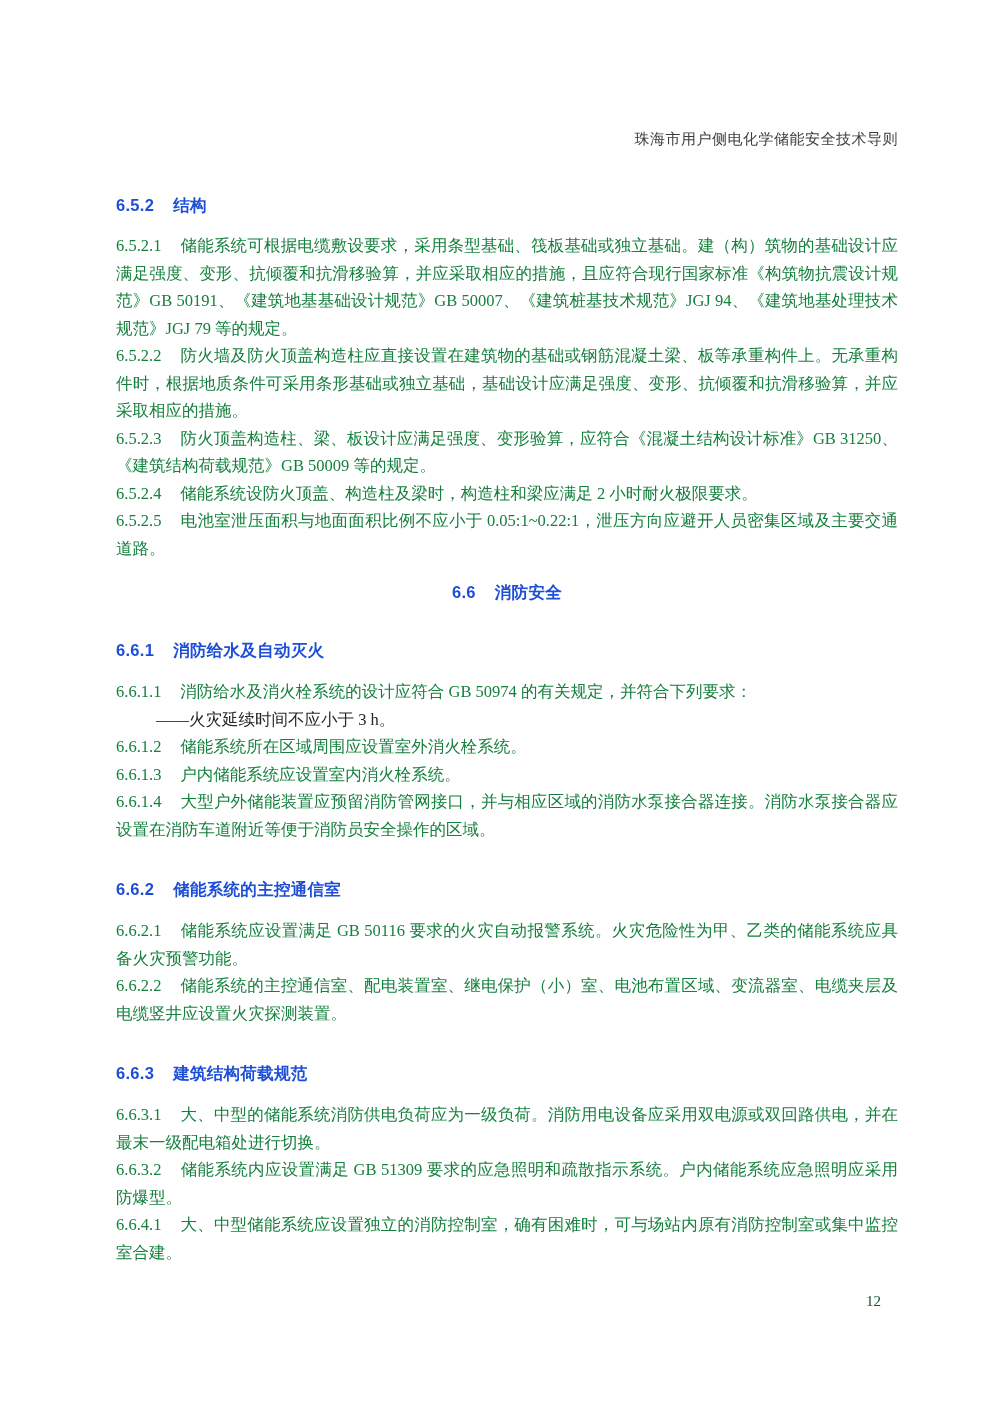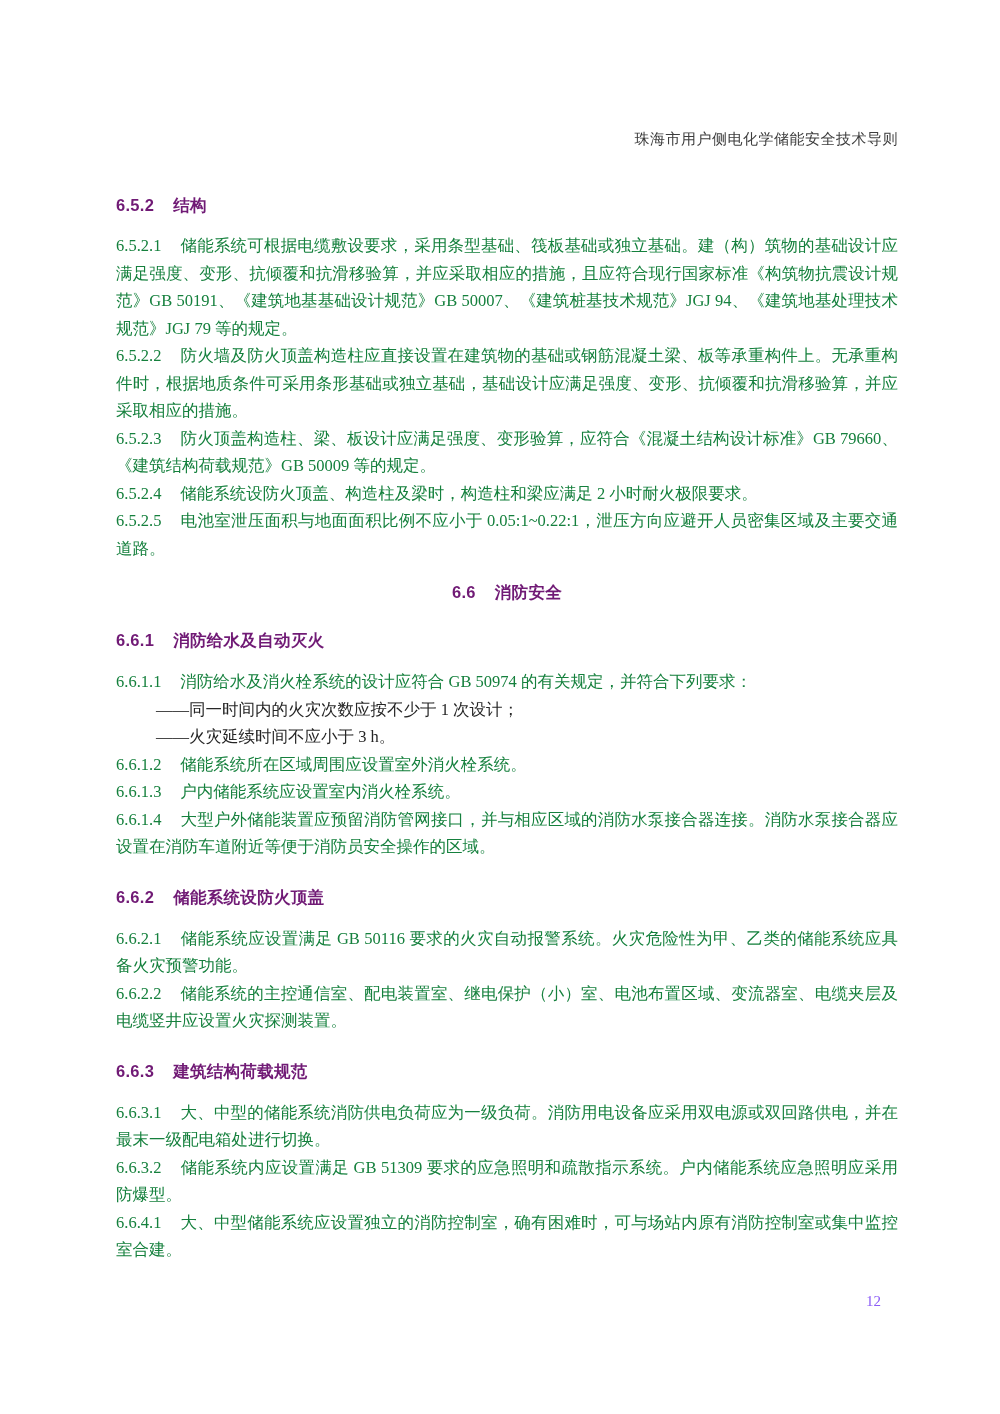--- a/index.html
+++ b/index.html
@@ -22,45 +22,45 @@
     font-family: "Liberation Sans", sans-serif;
     font-size: 15px;
     color: #3d3d3d;
     letter-spacing: 0.5px;
     margin-bottom: 8px;
   }
   .h2, .h3 {
     font-family: "Liberation Sans", sans-serif;
     font-size: 16.5px;
     font-weight: 600;
-    color: #701a75;
+    color: #1d4ed8;
     letter-spacing: 0.3px;
   }
   .h3.first { margin-top: 46px; margin-bottom: 15px; }
   .h2 { margin-top: 20px; margin-bottom: 12px; text-align: center; }
-  .h3 { margin-top: 26px; margin-bottom: 16px; }
+  .h3 { margin-top: 36px; margin-bottom: 16px; }
   .num { margin-right: 1.15em; white-space: nowrap; }
   .para {
     font-size: 16.5px;
     line-height: 27.5px;
     text-align: justify;
     color: #15803d;
   }
   .dash-item {
     font-size: 16.5px;
     line-height: 27.5px;
     padding-left: 40px;
     color: #262626;
   }
   .page-number {
     position: absolute;
     top: 1293px;
     left: 866px;
     font-size: 15px;
-    color: #8b5cf6;
+    color: #14532d;
     text-align: right;
   }
 </style>
 </head>
 <body>
 
 <div class="page">
 
   <div class="running-header">珠海市用户侧电化学储能安全技术导则</div>
 
@@ -70,21 +70,21 @@
 
   <p class="para">
     <span class="num">6.5.2.1</span><span>储能系统可根据电缆敷设要求，采用条型基础、筏板基础或独立基础。建（构）筑物的基础设计应满足强度、变形、抗倾覆和抗滑移验算，并应采取相应的措施，且应符合现行国家标准《构筑物抗震设计规范》GB 50191、《建筑地基基础设计规范》GB 50007、《建筑桩基技术规范》JGJ 94、《建筑地基处理技术规范》JGJ 79 等的规定。</span>
   </p>
 
   <p class="para">
     <span class="num">6.5.2.2</span><span>防火墙及防火顶盖构造柱应直接设置在建筑物的基础或钢筋混凝土梁、板等承重构件上。无承重构件时，根据地质条件可采用条形基础或独立基础，基础设计应满足强度、变形、抗倾覆和抗滑移验算，并应采取相应的措施。</span>
   </p>
 
   <p class="para">
-    <span class="num">6.5.2.3</span><span>防火顶盖构造柱、梁、板设计应满足强度、变形验算，应符合《混凝土结构设计标准》GB 79660、《建筑结构荷载规范》GB 50009 等的规定。</span>
+    <span class="num">6.5.2.3</span><span>防火顶盖构造柱、梁、板设计应满足强度、变形验算，应符合《混凝土结构设计标准》GB 31250、《建筑结构荷载规范》GB 50009 等的规定。</span>
   </p>
 
   <p class="para">
     <span class="num">6.5.2.4</span><span>储能系统设防火顶盖、构造柱及梁时，构造柱和梁应满足 2 小时耐火极限要求。</span>
   </p>
 
   <p class="para">
     <span class="num">6.5.2.5</span><span>电池室泄压面积与地面面积比例不应小于 0.05:1~0.22:1，泄压方向应避开人员密集区域及主要交通道路。</span>
   </p>
 
@@ -93,37 +93,36 @@
   </div>
 
   <div class="h3">
     <span class="num">6.6.1</span><span>消防给水及自动灭火</span>
   </div>
 
   <p class="para">
     <span class="num">6.6.1.1</span><span>消防给水及消火栓系统的设计应符合 GB 50974 的有关规定，并符合下列要求：</span>
   </p>
 
-  <p class="dash-item">——同一时间内的火灾次数应按不少于 1 次设计；</p>
   <p class="dash-item">——火灾延续时间不应小于 3 h。</p>
 
   <p class="para">
     <span class="num">6.6.1.2</span><span>储能系统所在区域周围应设置室外消火栓系统。</span>
   </p>
 
   <p class="para">
     <span class="num">6.6.1.3</span><span>户内储能系统应设置室内消火栓系统。</span>
   </p>
 
   <p class="para">
     <span class="num">6.6.1.4</span><span>大型户外储能装置应预留消防管网接口，并与相应区域的消防水泵接合器连接。消防水泵接合器应设置在消防车道附近等便于消防员安全操作的区域。</span>
   </p>
 
   <div class="h3">
-    <span class="num">6.6.2</span><span>储能系统设防火顶盖</span>
+    <span class="num">6.6.2</span><span>储能系统的主控通信室</span>
   </div>
 
   <p class="para">
     <span class="num">6.6.2.1</span><span>储能系统应设置满足 GB 50116 要求的火灾自动报警系统。火灾危险性为甲、乙类的储能系统应具备火灾预警功能。</span>
   </p>
 
   <p class="para">
     <span class="num">6.6.2.2</span><span>储能系统的主控通信室、配电装置室、继电保护（小）室、电池布置区域、变流器室、电缆夹层及电缆竖井应设置火灾探测装置。</span>
   </p>
 

